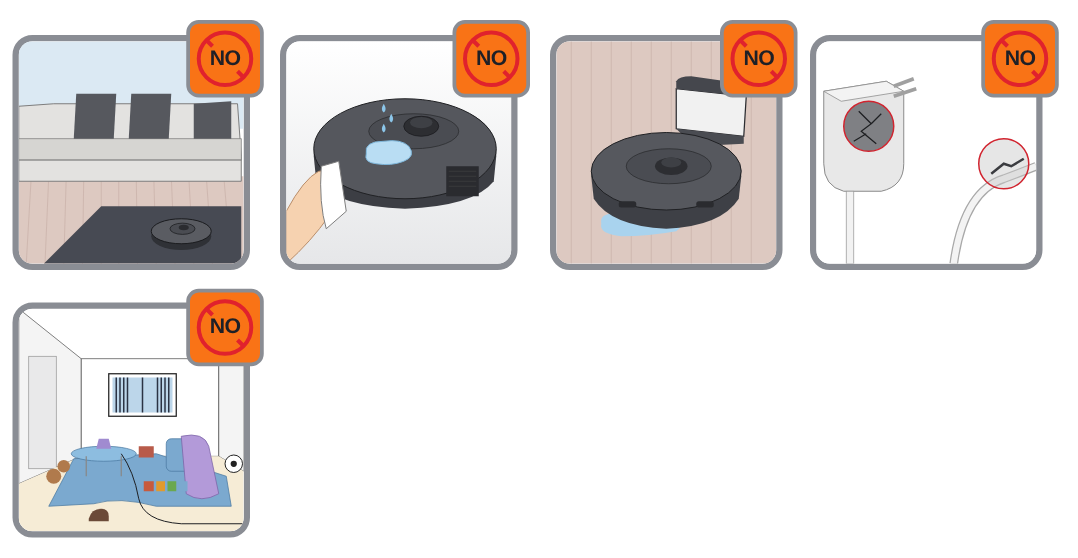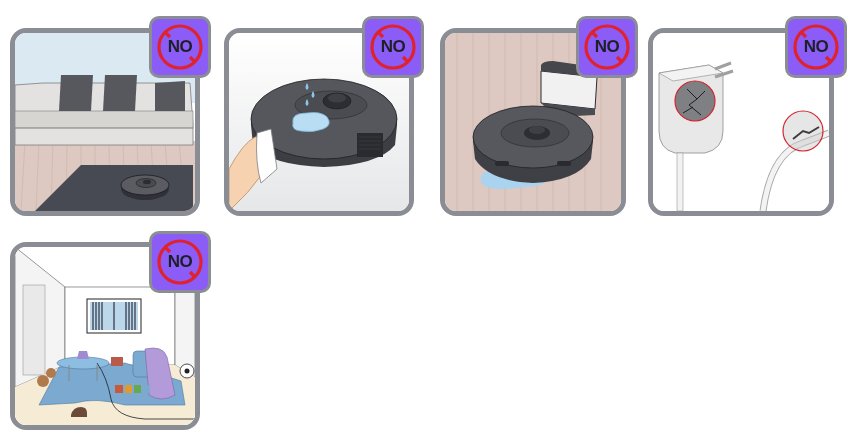--- a/index.html
+++ b/index.html
@@ -12,21 +12,21 @@
     overflow: hidden;
     background: #ffffff;
   }
   .panel svg.scene { position: absolute; left: 0; top: 0; width: 100%; height: 100%; display: block; }
   .badge {
     position: absolute;
     width: 62px; height: 62px;
     box-sizing: border-box;
     border: 3px solid #8a8d94;
     border-radius: 10px;
-    background: #8b5cf6;
+    background: #f97316;
     display: flex; align-items: center; justify-content: center;
   }
   .badge svg { width: 50px; height: 50px; display: block; }
   .badge-label {
     position: absolute;
     left: 0; right: 0; top: 50%;
     transform: translateY(-52%);
     text-align: center;
     font-family: "Liberation Sans", sans-serif;
     font-weight: bold;

